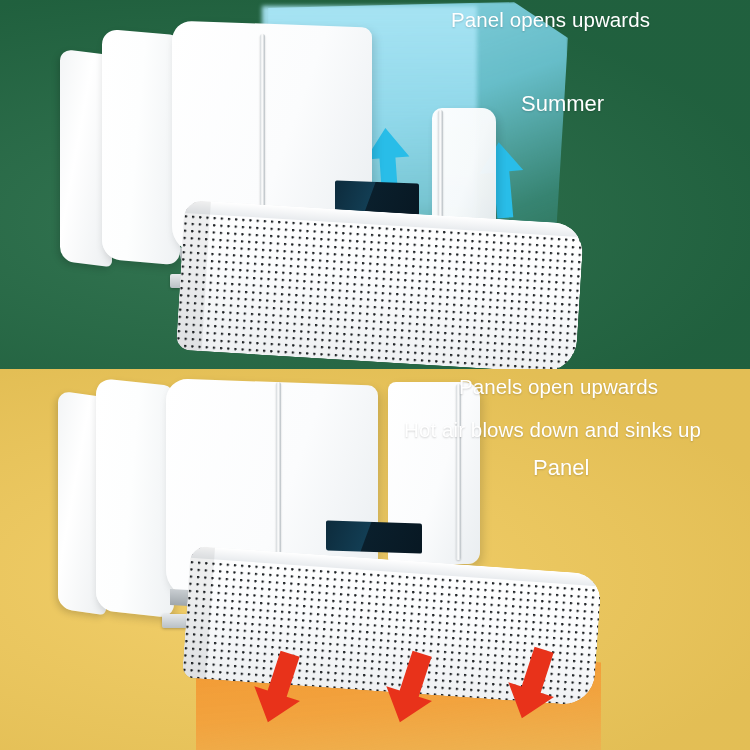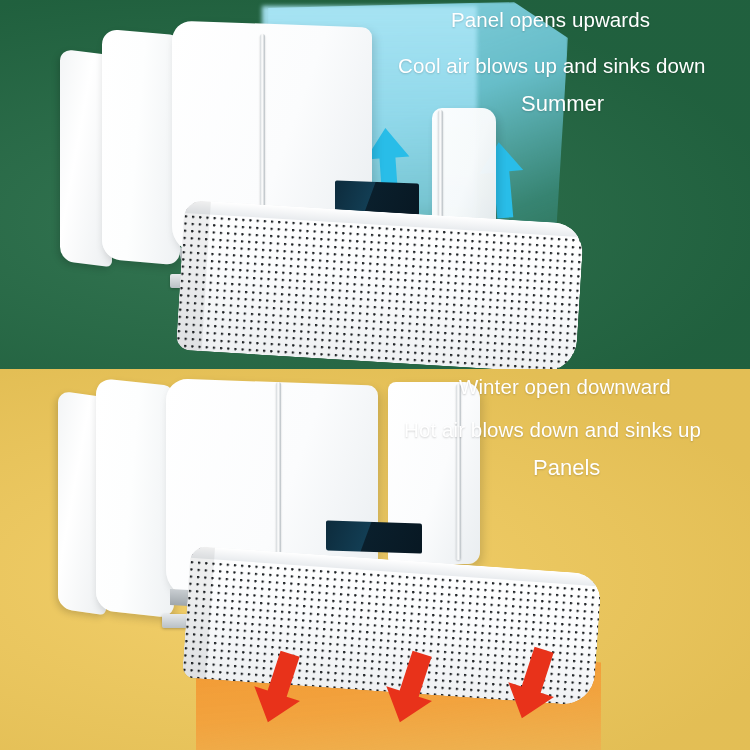--- a/index.html
+++ b/index.html
@@ -132,21 +132,20 @@
   </div>
 
   <div class="deflector" id="deflector-summer" style="left:180px;top:212px;width:400px;height:150px;transform:rotate(3.5deg);
               border-radius:18px 30px 34px 14px;overflow:hidden;">
     <div class="plate" style="border-radius:18px 30px 34px 14px;"></div>
     <div class="lip" style="left:0;top:0;width:100%;height:13px;border-radius:18px 30px 0 0;"></div>
     <div class="shade" style="left:0;top:0;width:26px;height:100%;"></div>
   </div>
 
   <div class="caption cap-line" id="s-line1">Panel opens upwards</div>
-  <div class="caption cap-line" id="s-line2">Cool air blows up and sinks down</div>
   <div class="caption cap-season" id="s-season">Summer</div>
 
   <div class="half" id="winter-bg"></div>
 
   <div id="heat-glow"></div>
 
   <div class="ac" id="ac-winter" style="left:58px;top:382px;width:440px;height:260px;">
     <div class="side-panel" style="left:0px;top:12px;width:48px;height:218px;transform:skewY(8deg);"></div>
     <div class="front-panel" style="left:38px;top:0px;width:78px;height:232px;border-radius:16px 10px 14px 18px;transform:skewY(6deg);"></div>
     <div class="body-main" style="left:108px;top:0px;width:212px;height:218px;border-radius:22px 10px 8px 26px;transform:skewY(2deg);"></div>
@@ -166,17 +165,17 @@
   </div>
 
   <svg style="position:absolute;left:255px;top:648px;width:320px;height:90px;overflow:visible">
     <g fill="#e8321a">
       <path d="M14 4 L14 46 L0 46 L24 76 L48 46 L34 46 L34 4 Z" transform="rotate(18 24 40)"></path>
       <path d="M146 4 L146 46 L132 46 L156 76 L180 46 L166 46 L166 4 Z" transform="rotate(18 156 40)"></path>
       <path d="M268 0 L268 42 L254 42 L278 72 L302 42 L288 42 L288 0 Z" transform="rotate(18 278 36)"></path>
     </g>
   </svg>
 
-  <div class="caption cap-line" id="w-line1">Winter open downward</div>
+  <div class="caption cap-line" id="w-line1">Panels open upwards</div>
   <div class="caption cap-line" id="w-line2">Hot air blows down and sinks up</div>
-  <div class="caption cap-season" id="w-season">Panels</div>
+  <div class="caption cap-season" id="w-season">Panel</div>
 
 </div>
 
 </body></html>

